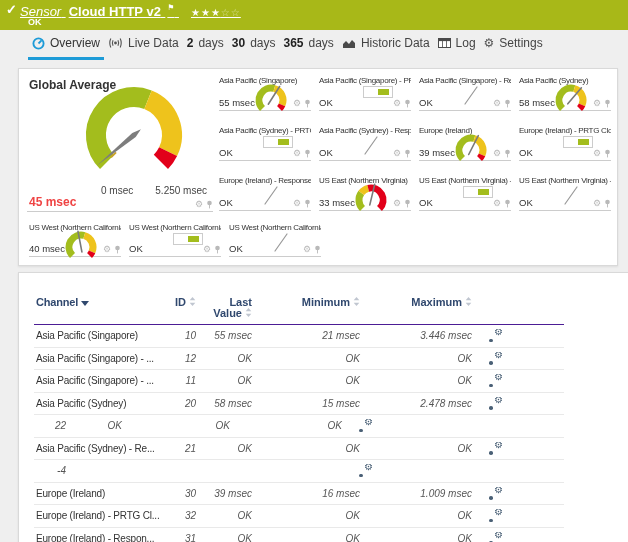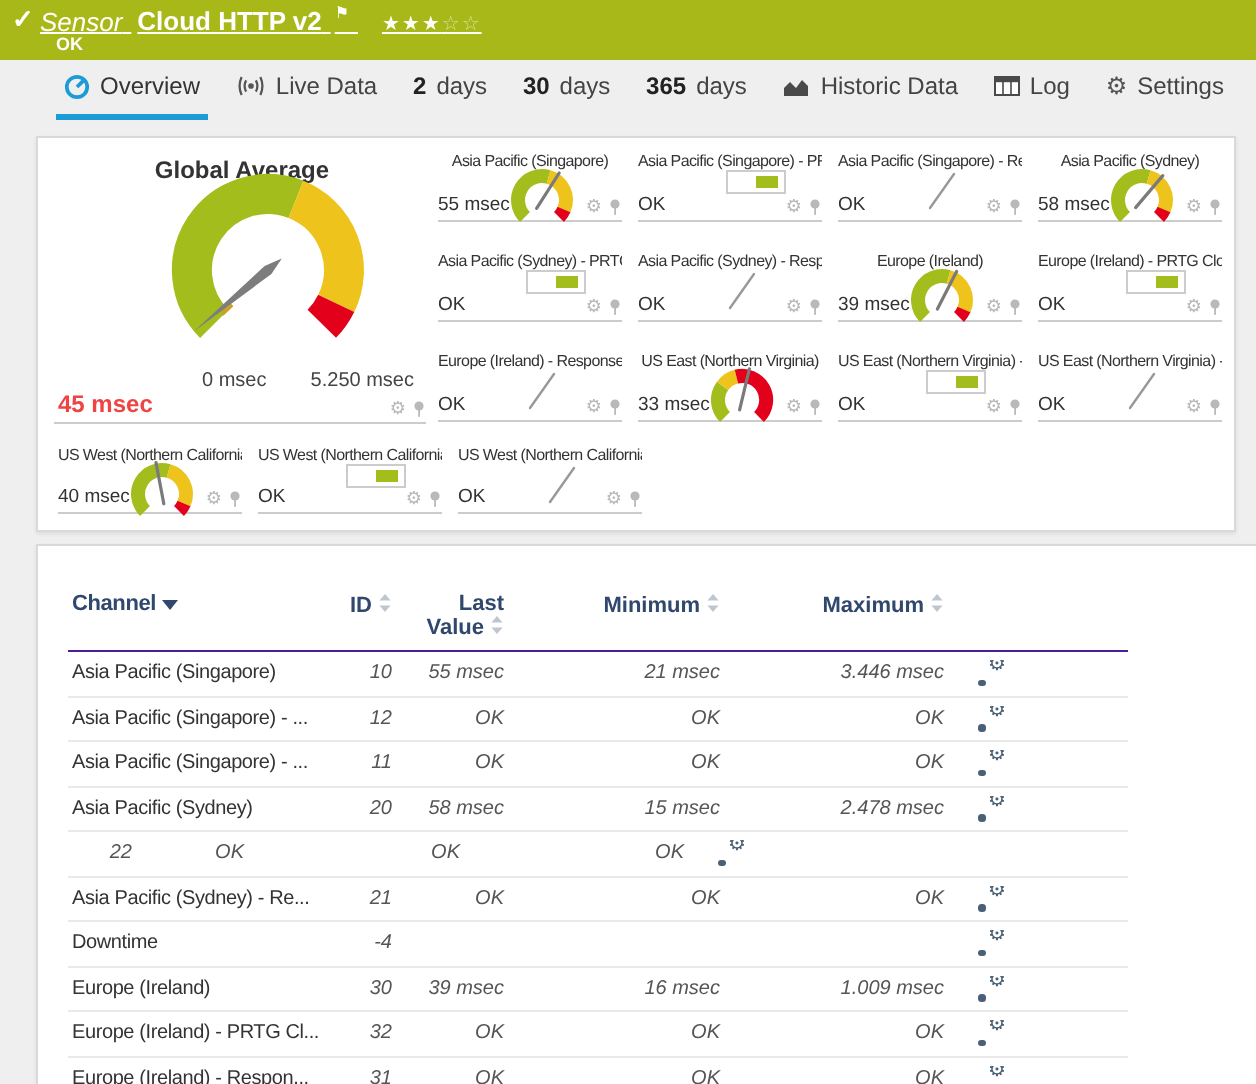--- a/index.html
+++ b/index.html
@@ -12,30 +12,30 @@
   .hline1{position:absolute;left:20px;top:2px;white-space:nowrap;text-decoration:underline;}
   .sensor-word{font-style:italic;font-size:13px;}
   .sensor-name{font-weight:bold;font-size:13px;margin-left:3px;}
   .flag{font-size:8px;vertical-align:super;margin-left:2px;}
   .stars{font-size:10px;letter-spacing:1px;margin-left:12px;cursor:pointer;}
   .star-filled{color:rgba(255,255,255,0.95);}
   .star-empty{color:rgba(255,255,255,0.55);}
   .hstatus{position:absolute;left:28px;top:17px;font-size:9px;font-weight:bold;}
 
   
-  .tabs{display:flex;align-items:flex-end;justify-content:space-between;height:30px;padding:0 12px 0 28px;background:#efefef;}
+  .tabs{display:flex;align-items:flex-end;height:30px;padding:0 12px 0 28px;background:#efefef;}
   .tab{display:flex;align-items:center;gap:5px;font-size:12px;color:#444;padding:5px 4px 7px 4px;cursor:pointer;white-space:nowrap;border-bottom:3px solid transparent;}
   .tab.active{border-bottom:3px solid #1d9bd7;color:#333;}
   .tab b{color:#222;}
   .tab .tab-icon{display:inline-flex;}
   .gear-glyph{font-size:12px;color:#555;line-height:1;}
 
   
   .panel{background:#fff;border:1px solid #d9d9d9;box-shadow:0 1px 2px rgba(0,0,0,0.08);box-sizing:border-box;}
-  .gauges-panel{position:absolute;left:18px;top:68px;width:600px;height:198px;padding:6px 0 0 8px;text-align:center;}
+  .gauges-panel{position:absolute;left:18px;top:68px;width:600px;height:198px;padding:6px 0 0 8px;}
   .gp-top{display:flex;}
 
   
   .main-cell{position:relative;width:186px;height:136px;border-bottom:1px solid #ccc;margin-right:6px;}
   .main-title{font-size:12px;font-weight:bold;color:#333;padding:3px 0 0 2px;}
   .main-svg{position:absolute;left:32px;top:6px;}
   .g-min{position:absolute;left:74px;bottom:15px;font-size:10px;color:#444;}
   .g-max{position:absolute;right:6px;bottom:15px;font-size:10px;color:#444;}
   .main-value{position:absolute;left:2px;bottom:2px;font-size:12px;font-weight:bold;color:#ef4444;}
 
@@ -489,21 +489,20 @@
           <div class="tc c3">OK</div>
           <div class="tc c4">OK</div>
           <div class="tc c5">
             <span class="act-icon">
               <span class="act-gear">⚙</span>
               <span class="act-dot"></span>
             </span>
           </div>
         </div>
         <div class="t-row">
-          <div class="tc c0">Downtime</div>
           <div class="tc c1">-4</div>
           <div class="tc c2"></div>
           <div class="tc c3"></div>
           <div class="tc c4"></div>
           <div class="tc c5">
             <span class="act-icon">
               <span class="act-gear">⚙</span>
               <span class="act-dot"></span>
             </span>
           </div>

